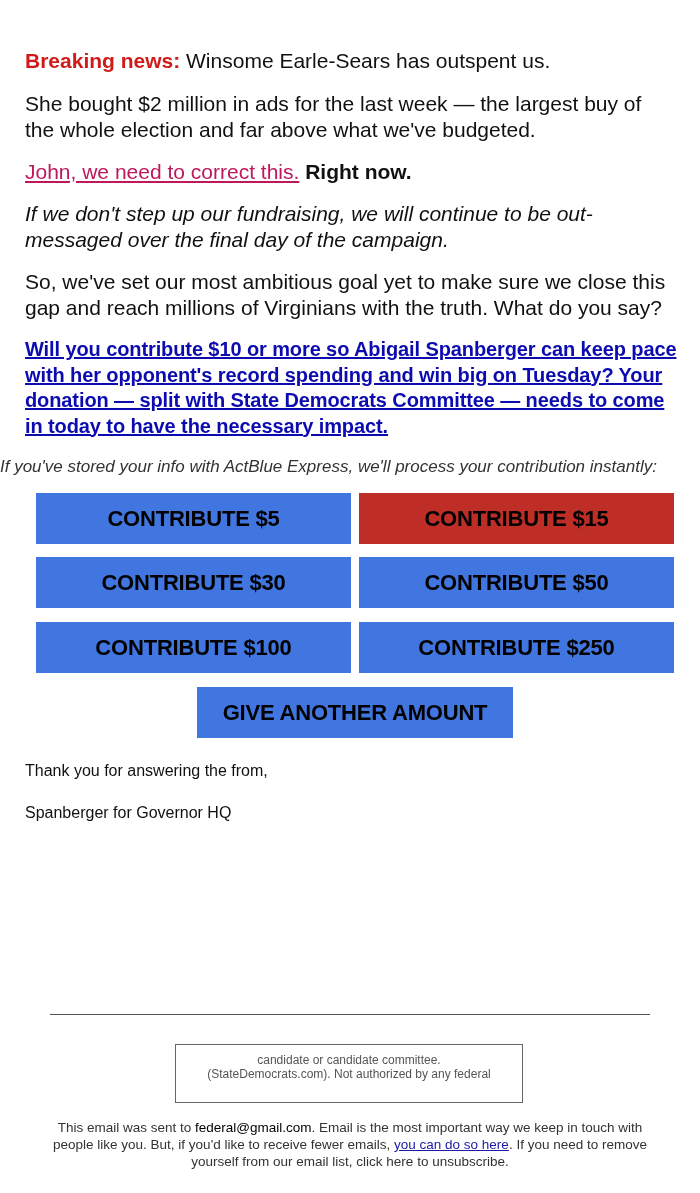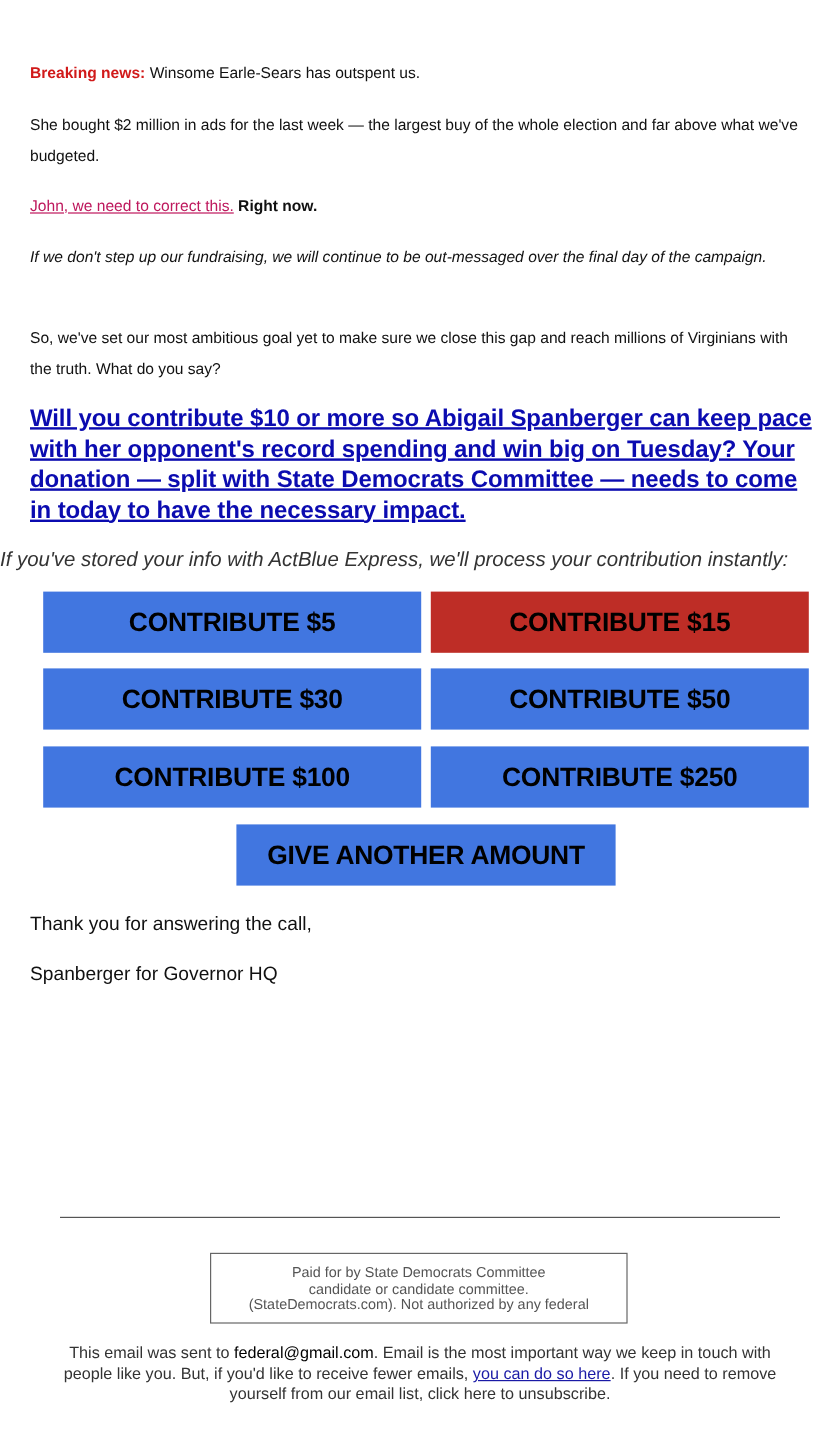--- a/index.html
+++ b/index.html
@@ -1,19 +1,19 @@
 <!DOCTYPE html>
 <html><head>
 <meta charset="utf-8">
 <style>
   html, body { margin: 0; padding: 0; background: #ffffff; }
   body { width: 700px; height: 1193px; position: relative; overflow: hidden;
          font-family: "Liberation Sans", sans-serif; color: #111111; }
   .content { position: absolute; left: 25px; top: 0; width: 650px; }
-  p { margin: 0; font-size: 13px; line-height: 26px; }
+  p { margin: 0; font-size: 21px; line-height: 26px; }
   .p1 { position: absolute; top: 48px; }
   .p2 { position: absolute; top: 91px; width: 650px; }
   .p3 { position: absolute; top: 159px; }
   .p4 { position: absolute; top: 201px; width: 650px; font-style: italic; }
   .p5 { position: absolute; top: 269px; width: 650px; }
   .red { color: #d11a1a; font-weight: bold; }
   .ul { text-decoration: underline; color: #be185d; }
   .cta { position: absolute; top: 337px; width: 660px; font-size: 20px; line-height: 25.5px;
          font-weight: bold; color: #0b0bb0; text-decoration: underline; letter-spacing: -0.1px; }
   .note { position: absolute; top: 457px; left: 0; width: 700px; text-align: left;
@@ -61,24 +61,23 @@
 <div class="note">If you've stored your info with ActBlue Express, we'll process your contribution instantly:</div>
 
 <div class="btn col1 r1">CONTRIBUTE $5</div>
 <div class="btn col2 r1 red-btn">CONTRIBUTE $15</div>
 <div class="btn col1 r2">CONTRIBUTE $30</div>
 <div class="btn col2 r2">CONTRIBUTE $50</div>
 <div class="btn col1 r3">CONTRIBUTE $100</div>
 <div class="btn col2 r3">CONTRIBUTE $250</div>
 <div class="btn other">GIVE ANOTHER AMOUNT</div>
 
-<div class="thanks">Thank you for answering the call,</div>
+<div class="thanks">Thank you for answering the from,</div>
 <div class="sig">Spanberger for Governor HQ</div>
 
 <div class="divider"></div>
 
 <div class="paidbox">
-  <span>Paid for by State Democrats Committee</span>
   <span>candidate or candidate committee.</span>
   <span>(StateDemocrats.com). Not authorized by any federal</span>
 </div>
 
 <div class="footer"><span>This email was sent to </span><span class="email">federal@gmail.com</span><span>. Email is the most important way we keep in touch with people like you. But, if you'd like to receive fewer emails, </span><a href="#">you can do so here</a><span>. If you need to remove yourself from our email list, click here to unsubscribe.</span></div>
 
 </body></html>

